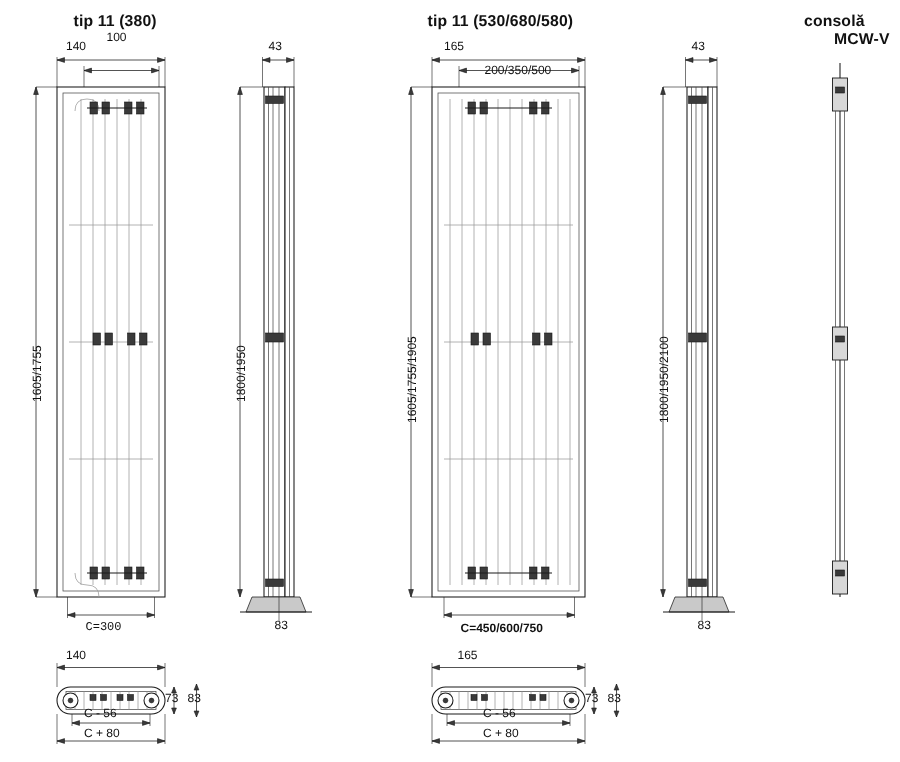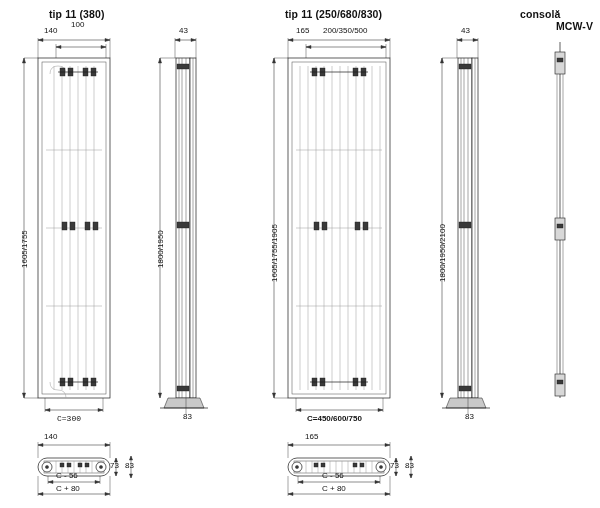--- a/index.html
+++ b/index.html
@@ -53,22 +53,22 @@
   .fillg { fill: #d8d8d8; stroke: #1a1a1a; stroke-width: 0.6; }
   .filld { fill: #3a3a3a; stroke: #1a1a1a; stroke-width: 0.4; }
   .hatch { fill: #c9c9c9; stroke: #1a1a1a; stroke-width: 0.5; }
 </style>
 </head>
 <body>
 
 <div class="stage">
 
   <div class="title" style="left:49px; top:8px;">tip 11 (380)</div>
-  <div class="title" style="left:285px; top:8px;">tip 11 (250/680/830)</div>
-  <div class="title" style="left:520px; top:8px;">consolă</div>
+  <div class="title" style="left:285px; top:8px;">tip 11 (530/680/580)</div>
+  <div class="title" style="left:536px; top:8px;">consolă</div>
   <div class="title" style="left:556px; top:20px;">MCW-V</div>
 
   <svg width="600" height="508">
 
     <g>
       <line class="ext" x1="38" y1="38" x2="38" y2="58"></line>
       <line class="ext" x1="110" y1="38" x2="110" y2="58"></line>
       <line class="ext" x1="56" y1="44" x2="56" y2="68"></line>
       <line class="ext" x1="106" y1="44" x2="106" y2="68"></line>
 
@@ -241,21 +241,21 @@
     <line class="ext" x1="274" y1="398" x2="288" y2="398"></line>
 
     <line class="dim" x1="296" y1="410" x2="383" y2="410"></line>
     <path class="filld" d="M296,410 l5,-1.6 l0,3.2 z"></path>
     <path class="filld" d="M383,410 l-5,-1.6 l0,3.2 z"></path>
     <line class="ext" x1="296" y1="398" x2="296" y2="412"></line>
     <line class="ext" x1="383" y1="398" x2="383" y2="412"></line>
   </svg>
 
   <div class="lbl" style="left:296px; top:26px;">165</div>
-  <div class="lbl" style="left:323px; top:26px;">200/350/500</div>
+  <div class="lbl" style="left:323px; top:42px;">200/350/500</div>
   <div class="vlbl" style="left:270px; top:282px;">1605/1755/1905</div>
   <div class="lbl" style="left:307px; top:414px;font-weight:bold;">C=450/600/750</div>
 
   <svg width="600" height="508">
     <line class="ext" x1="457" y1="38" x2="457" y2="58"></line>
     <line class="ext" x1="478" y1="38" x2="478" y2="58"></line>
     <line class="dim" x1="457" y1="40" x2="478" y2="40"></line>
     <path class="filld" d="M457,40 l5,-1.6 l0,3.2 z"></path>
     <path class="filld" d="M478,40 l-5,-1.6 l0,3.2 z"></path>
 

